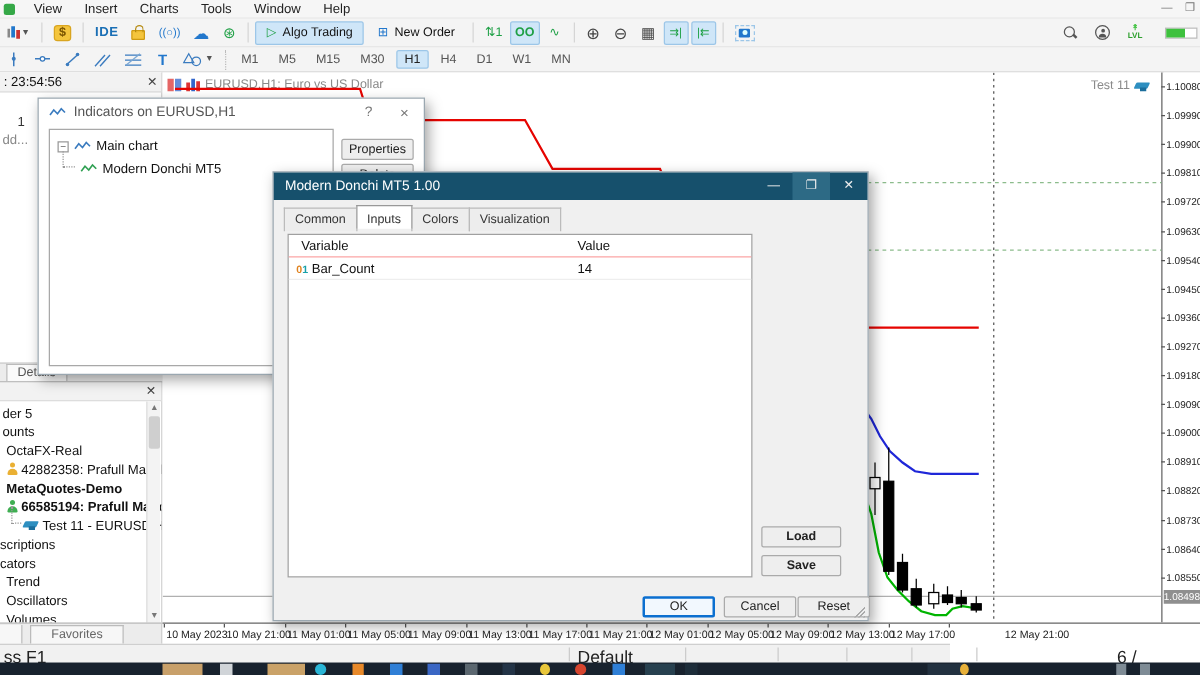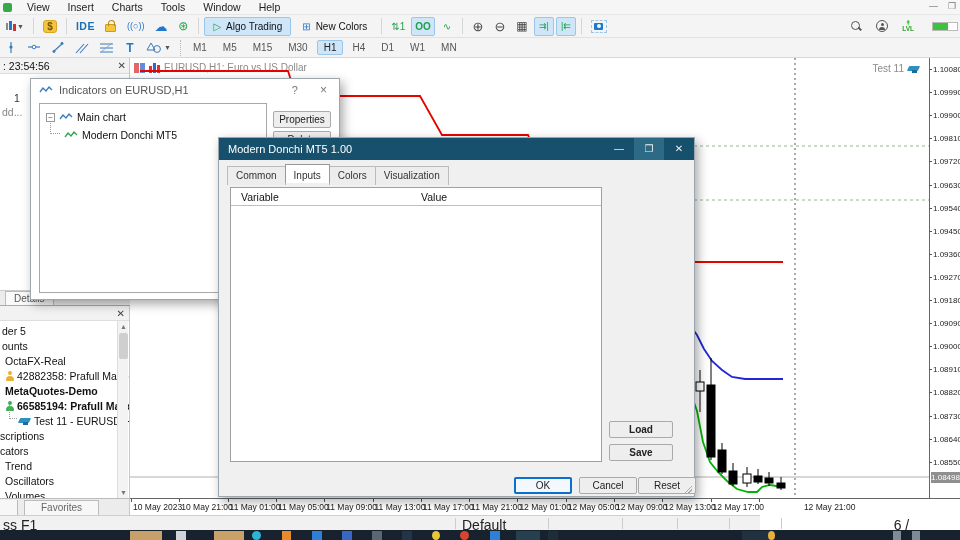--- a/index.html
+++ b/index.html
@@ -111,21 +111,21 @@
 
   #don-dlg { left:218px; top:137px; width:477px; height:360px; z-index:20; }
   #don-title { height:22px; background:#16506c; color:#fff; display:flex; align-items:center; padding-left:9px; font-size:11px; }
   .don-ctl { position:absolute; top:0; width:30px; height:22px; color:#eee; font-size:10px; text-align:center; line-height:22px; }
   #don-tabs { position:absolute; left:8px; top:28px; display:flex; font-size:10px; color:#333; }
   .dtab { padding:3px 8px 2px; border:1px solid #bbb; border-bottom:none; background:#ededed; margin-right:-1px; }
   .dtab.active { background:#fff; position:relative; top:-2px; padding-top:5px; border-color:#999; }
   #don-table { position:absolute; left:11px; top:49px; width:372px; height:275px; background:#fff; border:1px solid #a0a0a0; font-size:10.5px; }
   .trow { display:flex; height:18px; align-items:center; border-bottom:1px solid #eee; }
   .trow .c1 { width:186px; padding-left:10px; }
-  .trow .c2 { padding-left:4px; }
+  .trow .c2 { padding-left:4px;margin-left:41px; }
   .pfx0 { color:#e0821e; font-size:8.5px; font-weight:bold; }
   .pfx1 { color:#18a0a8; font-size:8.5px; font-weight:bold; }
   #don-dlg .side-btn { width:64px;font-weight:bold; }
   .ok-focus { border:2px solid #0b6fd0 !important; line-height:13px !important; background:#f2f8fe !important; }
   #grip { position:absolute; right:2px; bottom:2px; width:9px; height:9px;
      background:linear-gradient(135deg, transparent 50%, #aaa 50%, #aaa 58%, transparent 58%, transparent 70%, #aaa 70%, #aaa 78%, transparent 78%, transparent 90%, #aaa 90%); }
 
   
   #statusbar { position:absolute; left:0; top:515px; width:760px; height:15px; background:#f1f1f1; border-top:1px solid #cfcfcf; font-size:14px; color:#222; }
   .sb-div { position:absolute; top:2px; width:1px; height:11px; background:#ccc; }
@@ -178,21 +178,21 @@
   <div class="tb-btn">
       <span class="glyph-green" style="font-size:12px">⊛</span>
     </div>
   <div class="tb-sep"></div>
   <div class="tb-btn sel" style="padding:0 8px;gap:5px">
     <span class="glyph-green">▷</span>
     <span>Algo Trading</span>
   </div>
   <div class="tb-btn" style="padding:0 8px;gap:5px">
     <span class="glyph-blue">⊞</span>
-    <span>New Colors</span>
+    <span>New Order</span>
   </div>
   <div class="tb-sep"></div>
   <div class="tb-btn">
       <span class="glyph-green" style="font-size:10px">⇅1</span>
     </div>
   <div class="tb-btn sel">
       <span class="glyph-green" style="font-weight:bold">ΟΟ</span>
     </div>
   <div class="tb-btn">
       <span class="glyph-green">∿</span>
@@ -445,20 +445,27 @@
     <span class="dtab active">Inputs</span>
     <span class="dtab">Colors</span>
     <span class="dtab">Visualization</span>
   </div>
 
   <div id="don-table">
     <div class="trow" style="border-bottom:1px solid #fca5a5">
       <span class="c1">Variable</span>
       <span class="c2">Value</span>
     </div>
+    <div class="trow">
+      <span class="c1" style="padding-left:6px">
+        <span class="pfx0">0</span><span class="pfx1">1</span>
+        <span>Bar_Count</span>
+      </span>
+      <span class="c2">14</span>
+    </div>
   </div>
 
   <span class="dlg-btn side-btn" style="left:390px;top:283px">Load</span>
   <span class="dlg-btn side-btn" style="left:390px;top:306px">Save</span>
   <span class="dlg-btn ok-focus" style="left:295px;top:339px">OK</span>
   <span class="dlg-btn" style="left:360px;top:339px">Cancel</span>
   <span class="dlg-btn" style="left:419px;top:339px">Reset</span>
   <span id="grip"></span>
 </div>
 

